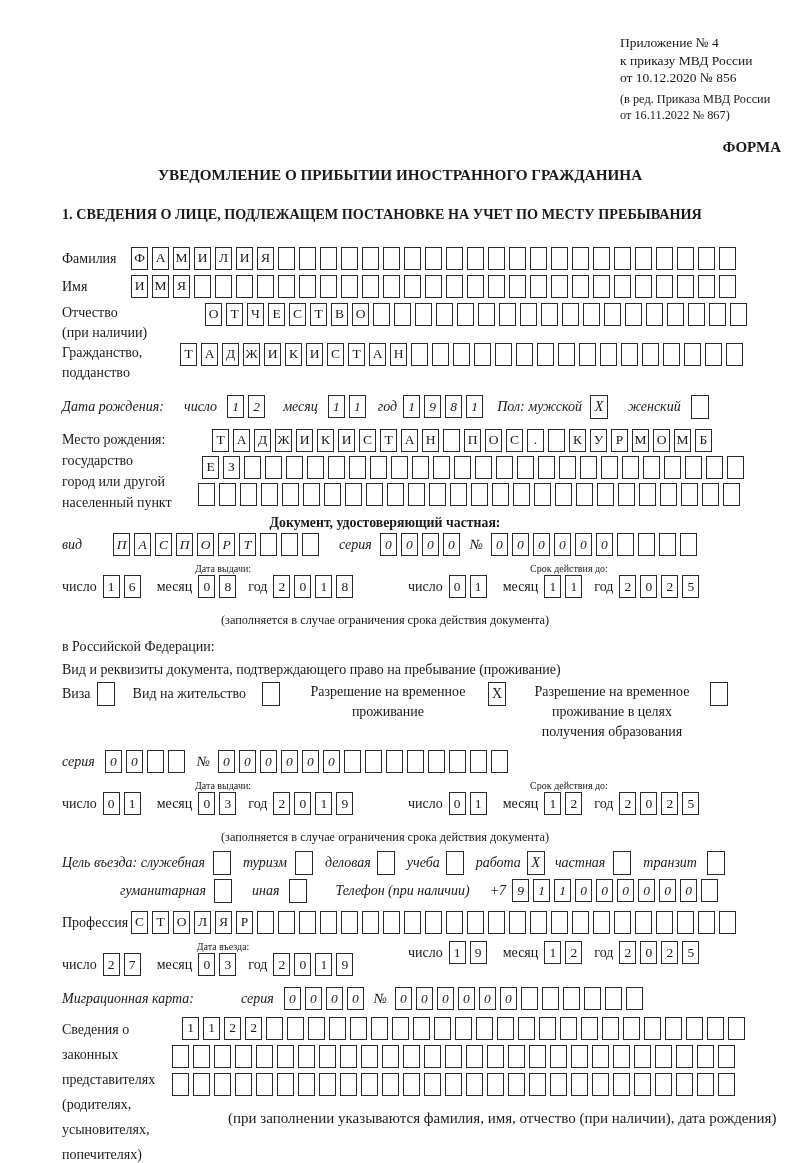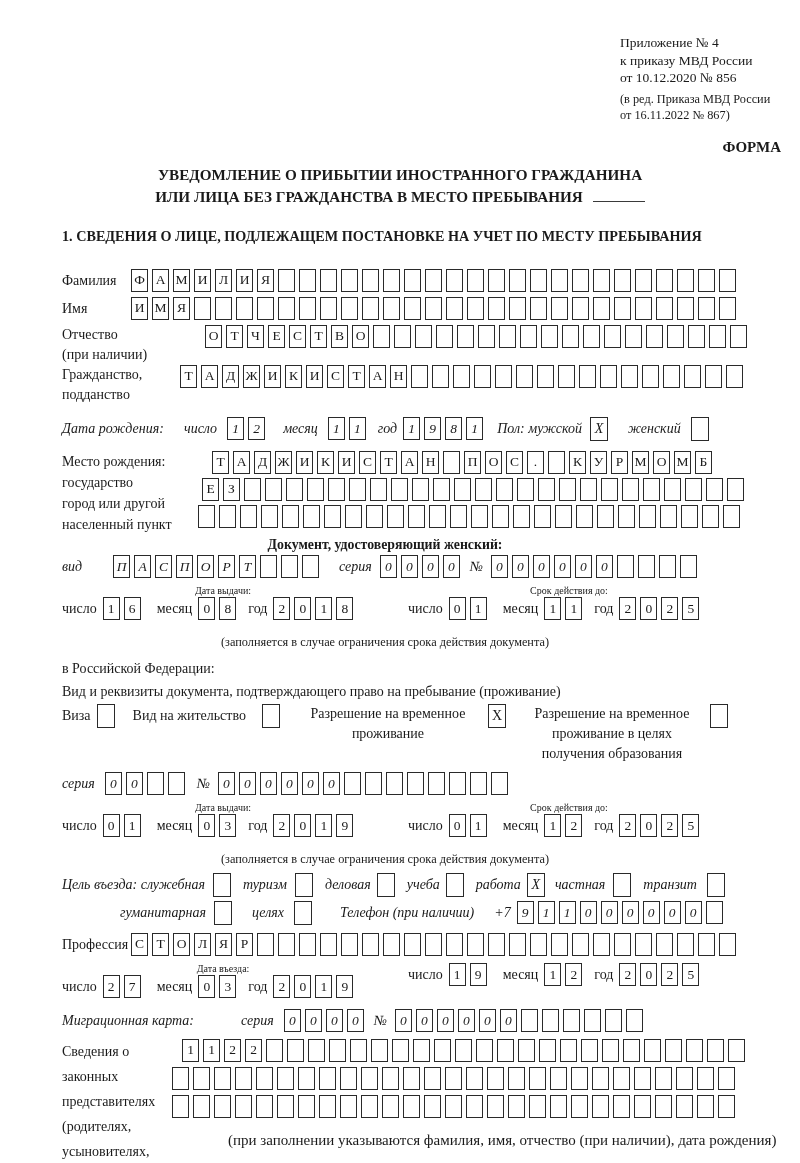--- a/index.html
+++ b/index.html
@@ -48,21 +48,20 @@
     <div>к приказу МВД России</div>
     <div>от 10.12.2020 № 856</div>
     <div class="annex-sub first">(в ред. Приказа МВД России</div>
     <div class="annex-sub">от 16.11.2022 № 867)</div>
   </div>
 
   <div class="forma">ФОРМА</div>
 
   <div class="title">
     <div>УВЕДОМЛЕНИЕ О ПРИБЫТИИ ИНОСТРАННОГО ГРАЖДАНИНА</div>
-    <div><span>ИЛИ ЛИЦА БЕЗ ГРАЖДАНСТВА В МЕСТО ПРЕБЫВАНИЯ</span><span class="t-underline"></span></div>
   </div>
 
   <div class="sec1">1. СВЕДЕНИЯ О ЛИЦЕ, ПОДЛЕЖАЩЕМ ПОСТАНОВКЕ НА УЧЕТ ПО МЕСТУ ПРЕБЫВАНИЯ</div>
 
   <div class="frow" style="margin-top:24px">
     <span class="lbl lw1">Фамилия</span>
     <span class="cells">
         <span class="cell">Ф</span>
         <span class="cell">А</span>
         <span class="cell">М</span>
@@ -316,21 +315,21 @@
           <span class="cell"></span>
           <span class="cell"></span>
           <span class="cell"></span>
           <span class="cell"></span>
           <span class="cell"></span>
           <span class="cell"></span>
         </span>
     </div>
   </div>
 
-  <div class="dochead">Документ, удостоверяющий женский:</div>
+  <div class="dochead">Документ, удостоверяющий частная:</div>
 
   <div class="frow rc" style="margin-top:2px">
     <span class="lbl" style="width:51px">вид</span>
     <span class="cells">
         <span class="cell">П</span>
         <span class="cell">А</span>
         <span class="cell">С</span>
         <span class="cell">П</span>
         <span class="cell">О</span>
         <span class="cell">Р</span>
@@ -542,21 +541,21 @@
     <span class="cells cbx">
         <span class="cell"></span>
       </span>
   </div>
 
   <div class="frow rc" style="margin-top:4px;margin-left:120px">
     <span class="lbl mr8">гуманитарная</span>
     <span class="cells cbx">
         <span class="cell"></span>
       </span>
-    <span class="lbl ml16 mr10">целях</span>
+    <span class="lbl ml16 mr10">иная</span>
     <span class="cells cbx">
         <span class="cell"></span>
       </span>
     <span class="lbl ml24">Телефон (при наличии)</span>
     <span class="lbl ml20 mr6">+7</span>
     <span class="cells">
         <span class="cell">9</span>
         <span class="cell">1</span>
         <span class="cell">1</span>
         <span class="cell">0</span>

